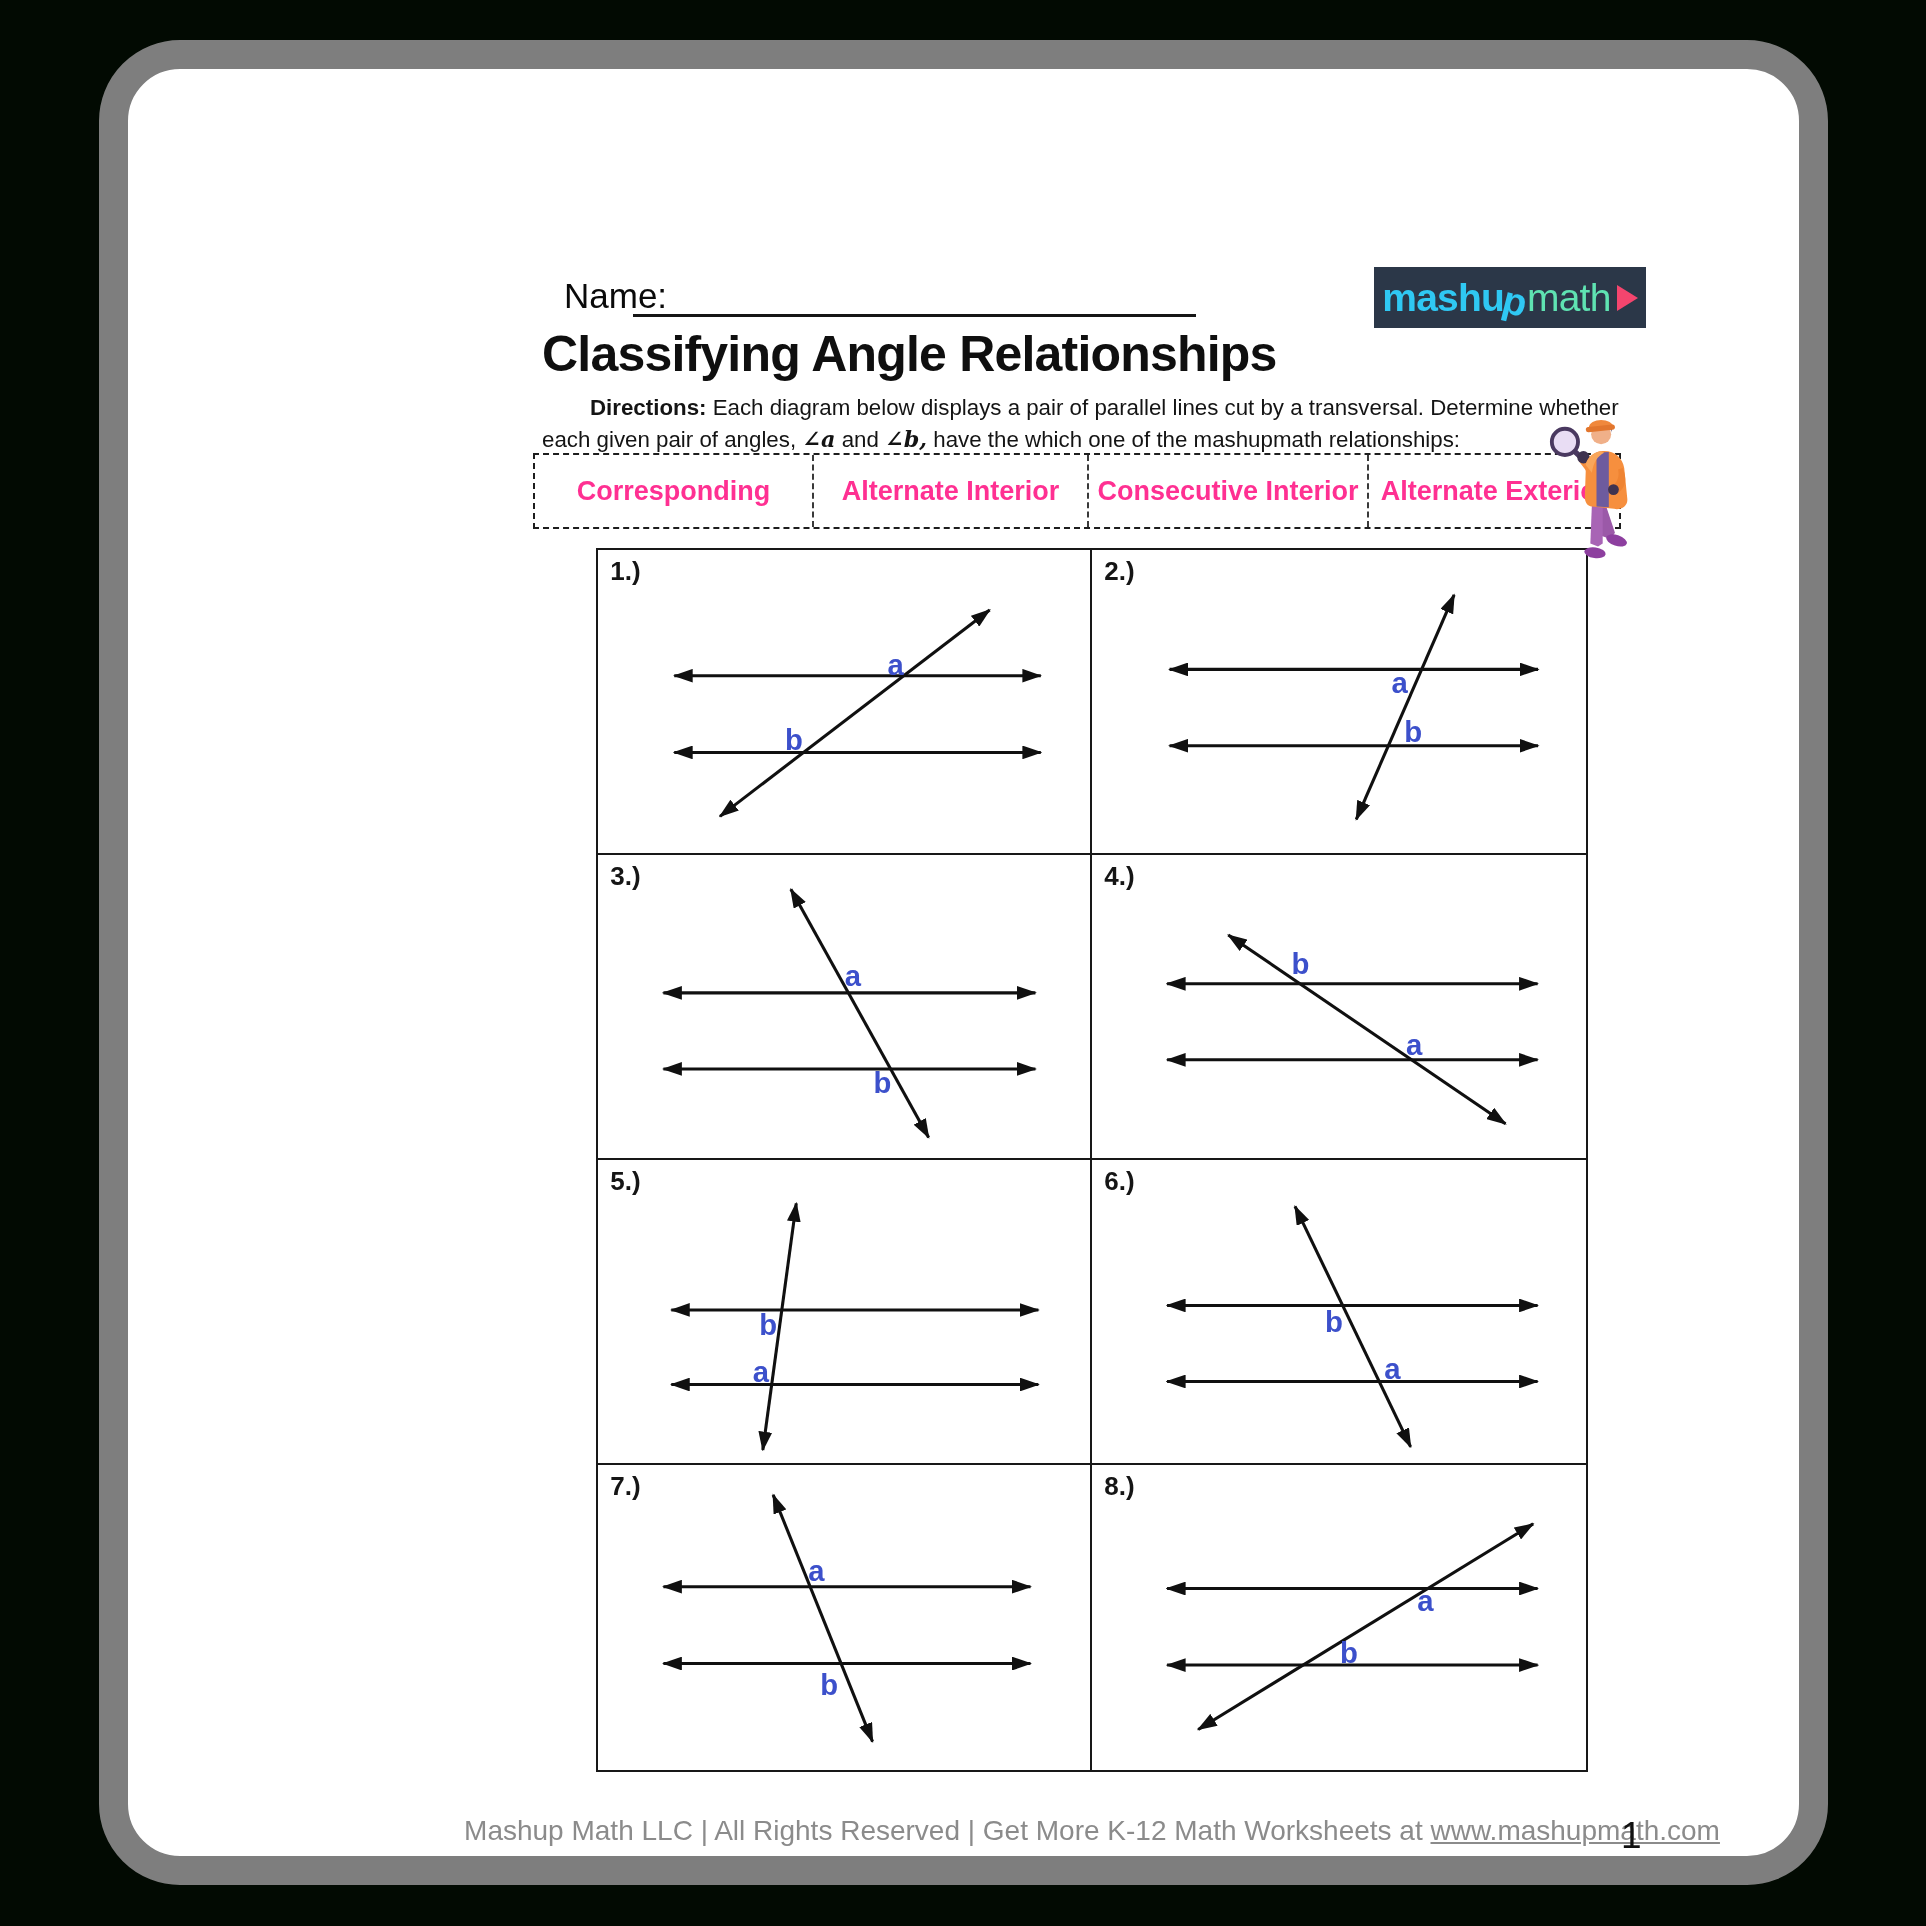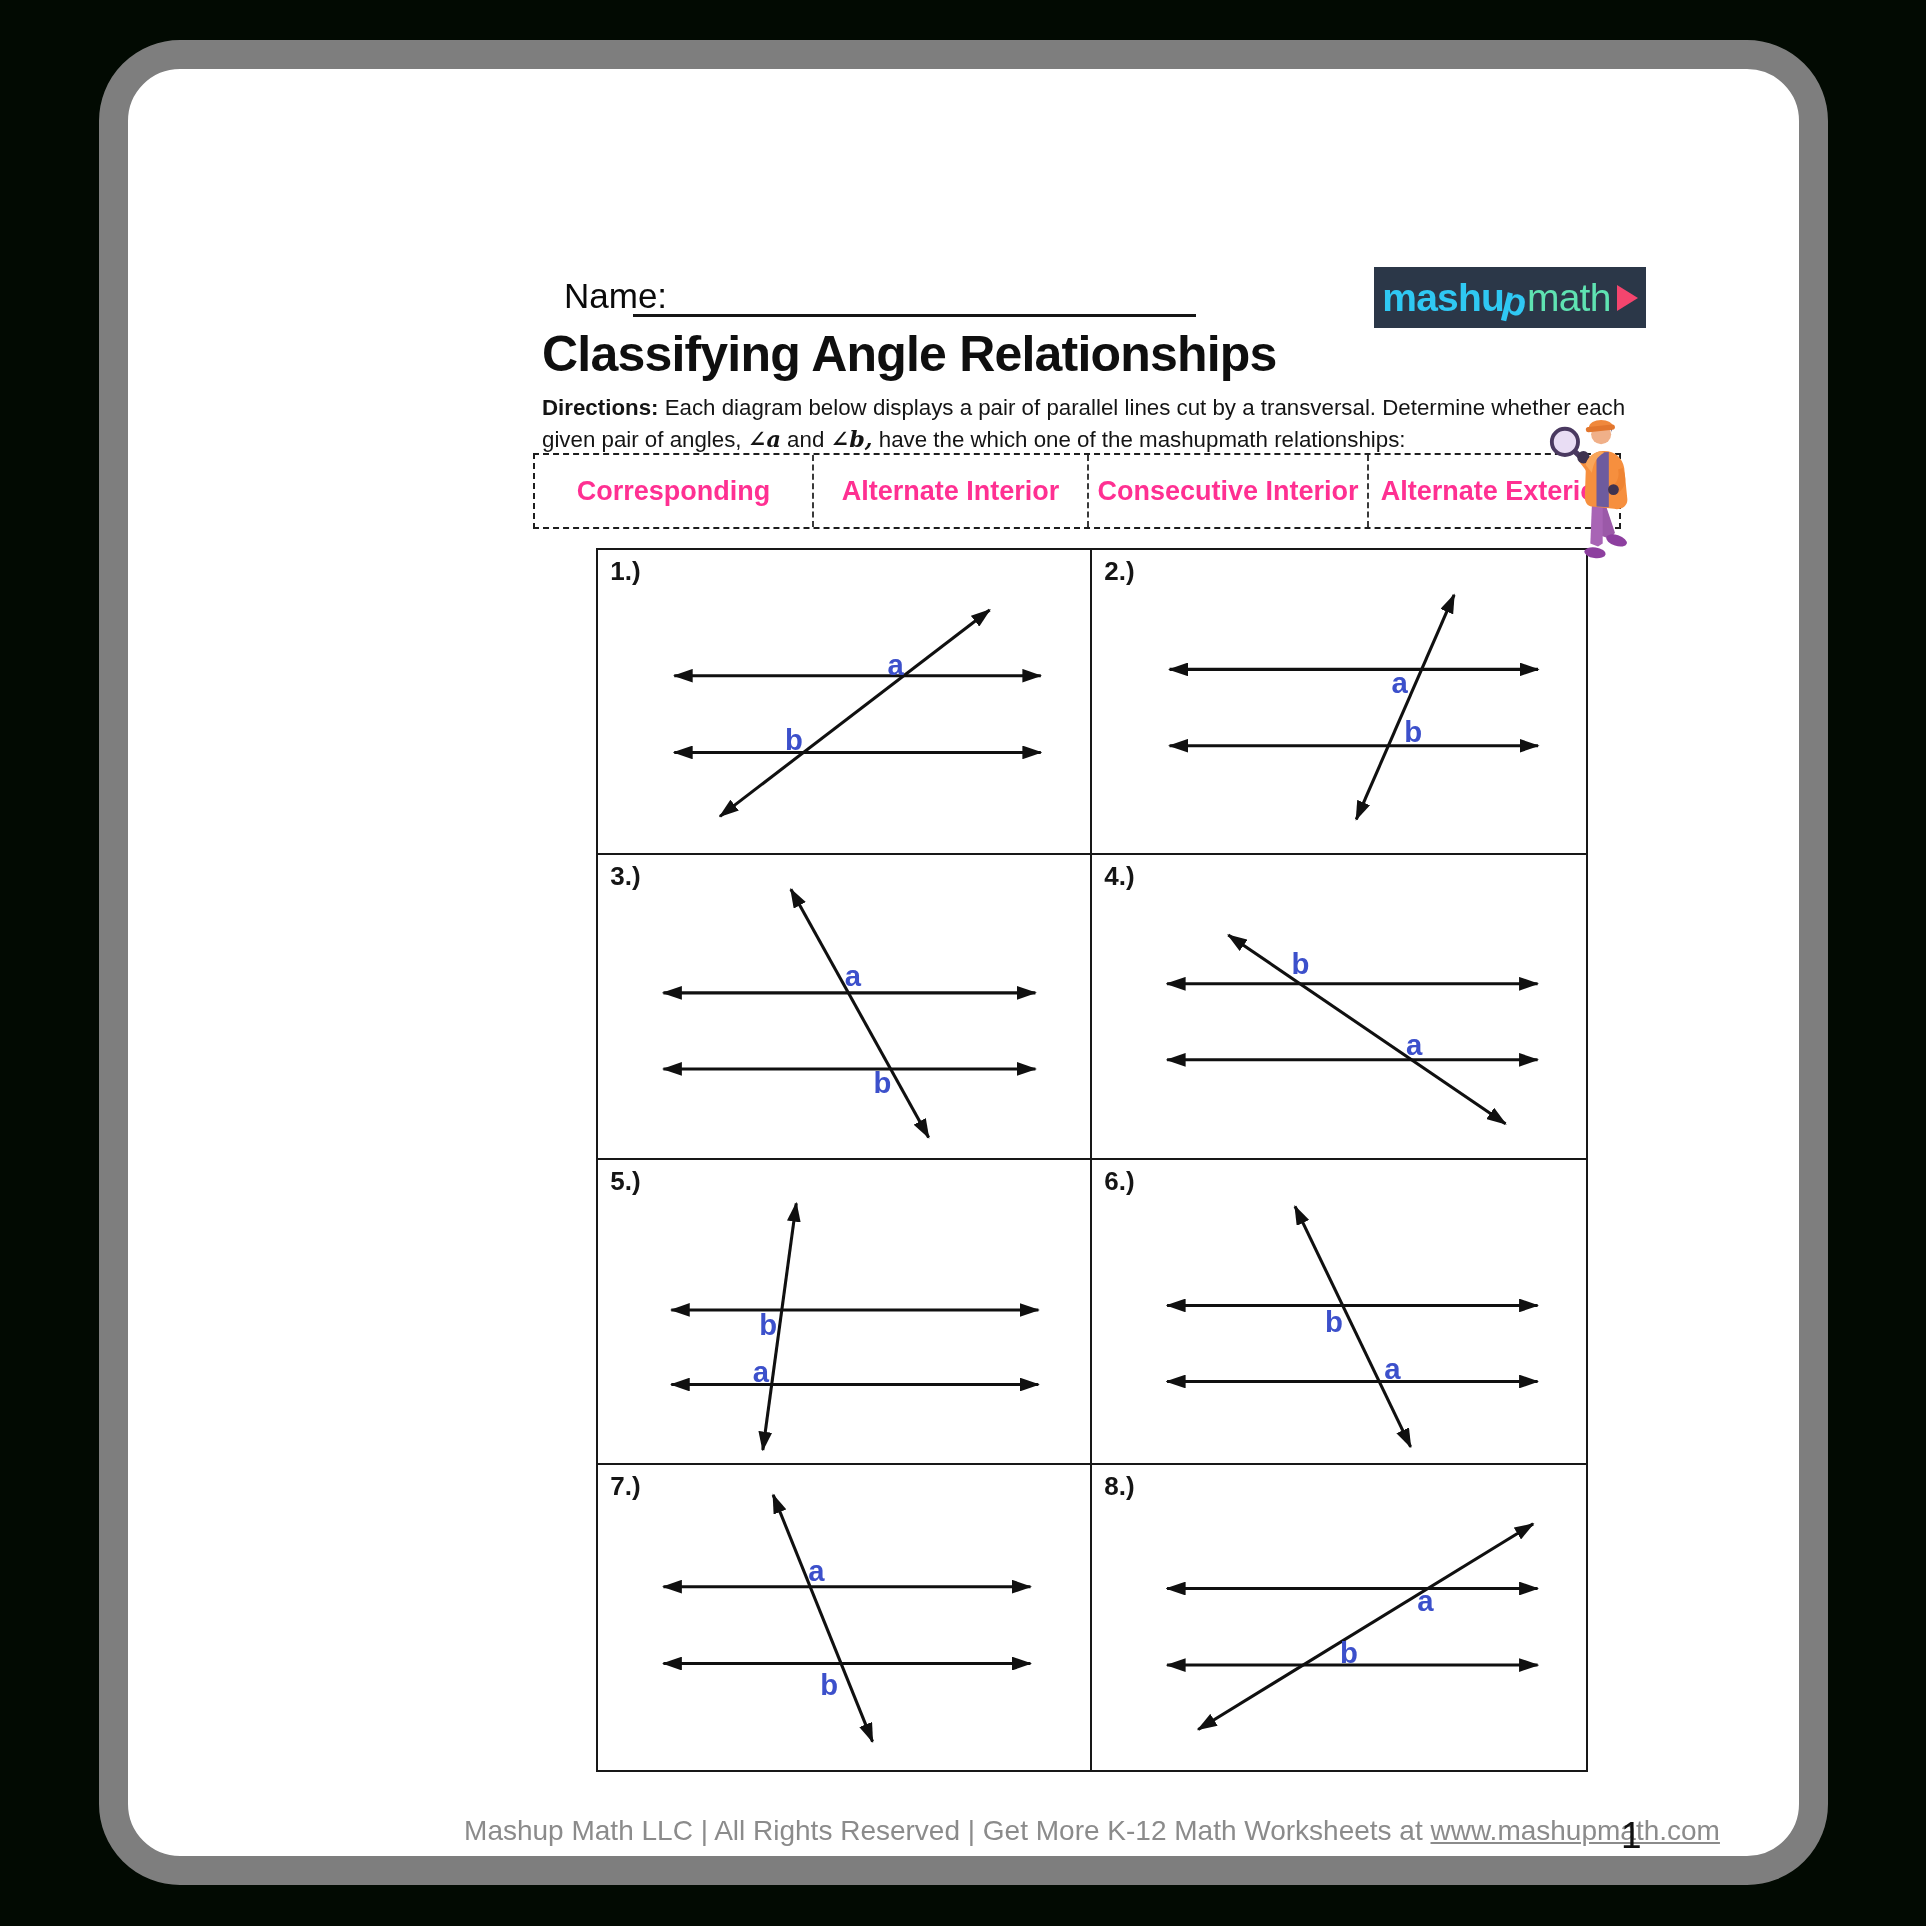--- a/index.html
+++ b/index.html
@@ -21,21 +21,21 @@
     display:flex;align-items:center;justify-content:center;
     font-size:39px;font-weight:bold;letter-spacing:-0.8px;
   }
   .logo .w1{color:#2fc8f3;}
   .logo .w1 .tp{display:inline-block;transform:rotate(14deg) translateY(3.9px);}
   .logo .w2{color:#5fe3b2;font-weight:normal;}
   .logo .tri{width:0;height:0;border-left:21.6px solid #f4456e;
     border-top:13px solid transparent;border-bottom:13px solid transparent;margin-left:6.2px;}
   .title{left:414px;top:256px;font-size:50px;font-weight:bold;color:#0f0f0f;letter-spacing:-0.8px;}
   .directions{left:414px;top:324px;width:1094px;font-size:22.3px;line-height:1.38;color:#141414;}
-  .directions .lead{font-weight:bold;}
+  .directions .lead{font-weight:bold;margin-left:48px;}
   .angle-sym{font-family:"DejaVu Serif","Liberation Serif",serif;font-weight:bold;font-style:italic;}
   
   .options{
     left:405px;top:384px;width:1088px;height:76px;box-sizing:border-box;
     border:2.3px dashed #1d1d1d;display:flex;background:#fff;text-align:right;
   }
   .opt{
     display:flex;align-items:center;justify-content:center;
     font-size:27px;font-weight:bold;color:#ff3092;box-sizing:border-box;
   }

